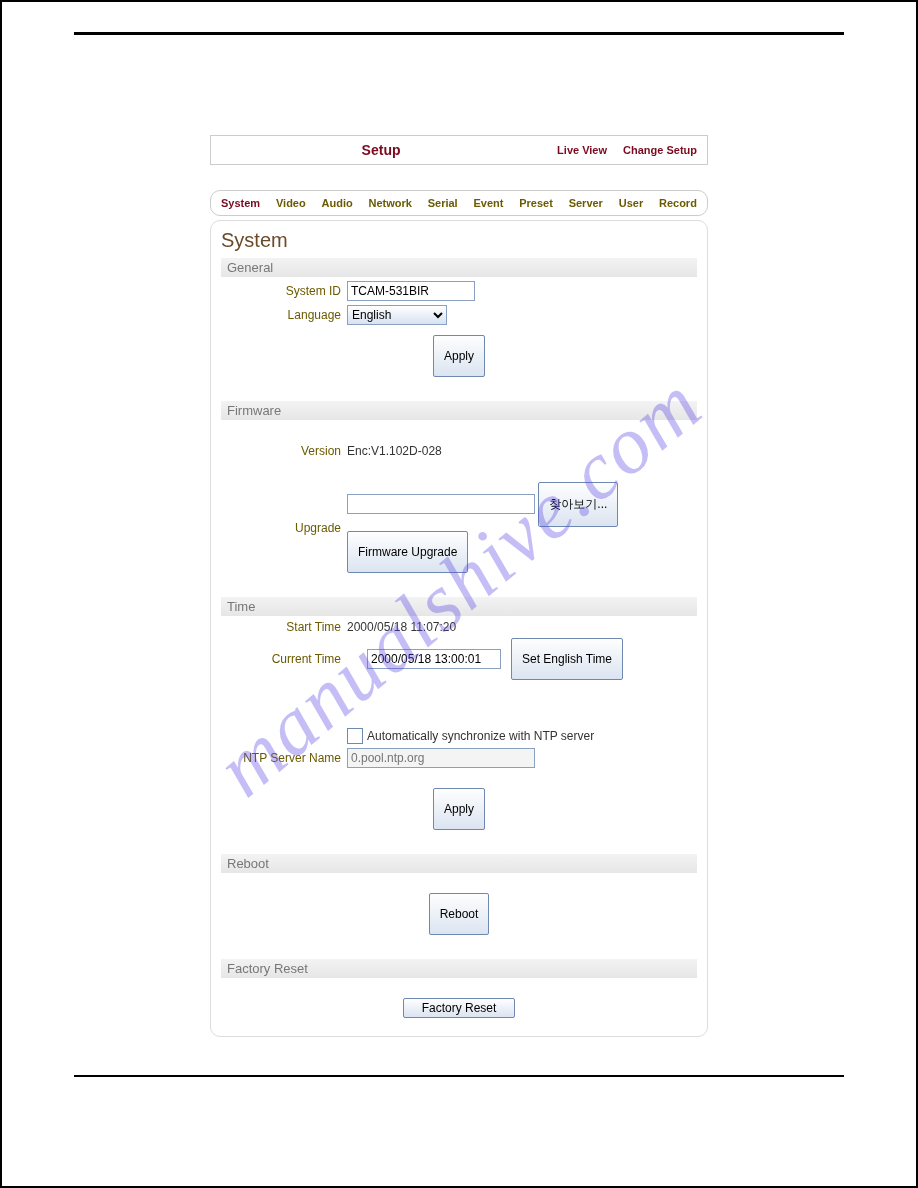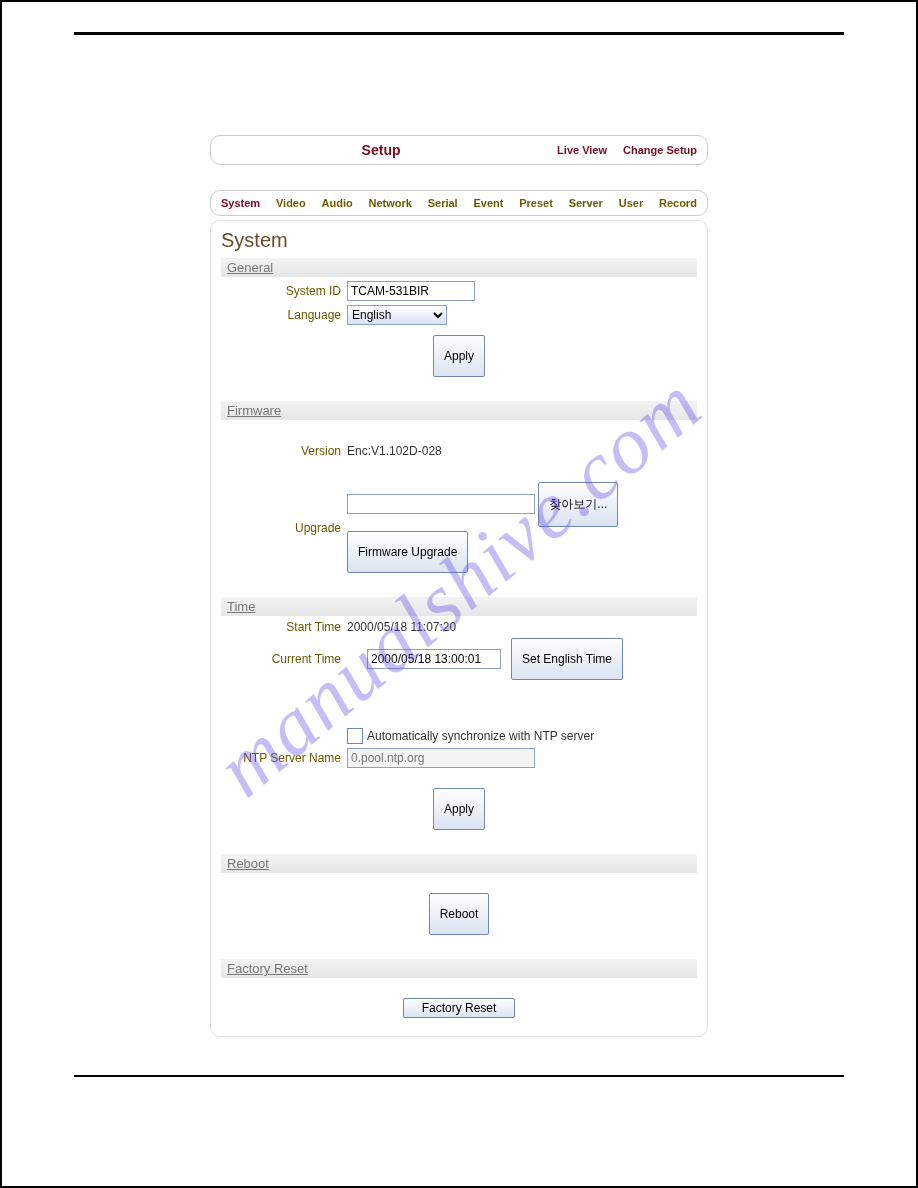--- a/index.html
+++ b/index.html
@@ -32,21 +32,21 @@
   .page-wrap {
     width: 498px;
     margin: 0 auto;
     position: relative;
   }
 
   
   .topbar {
     background: #fff;
     border: 1px solid #ccc;
-    border-radius: 10px;
+    border-radius: 0;
     height: 28px;
     display: flex;
     align-items: center;
     margin-bottom: 25px;
     padding: 0 10px;
   }
   .topbar-title {
     flex: 1;
     text-align: center;
     font-weight: bold;
@@ -94,21 +94,20 @@
     color: #6b4a28;
     font-weight: normal;
     margin: 0 0 6px 0;
   }
   .section-head {
     background: linear-gradient(#f3f3f3,#e6e6e6);
     color: #777;
     font-size: 13px;
     padding: 2px 6px;
     margin-bottom: 0;
-    text-decoration: underline;
   }
   .section {
     margin-bottom: 24px;
   }
   .row {
     display: flex;
     align-items: center;
     margin: 4px 0;
   }
   .lbl {

